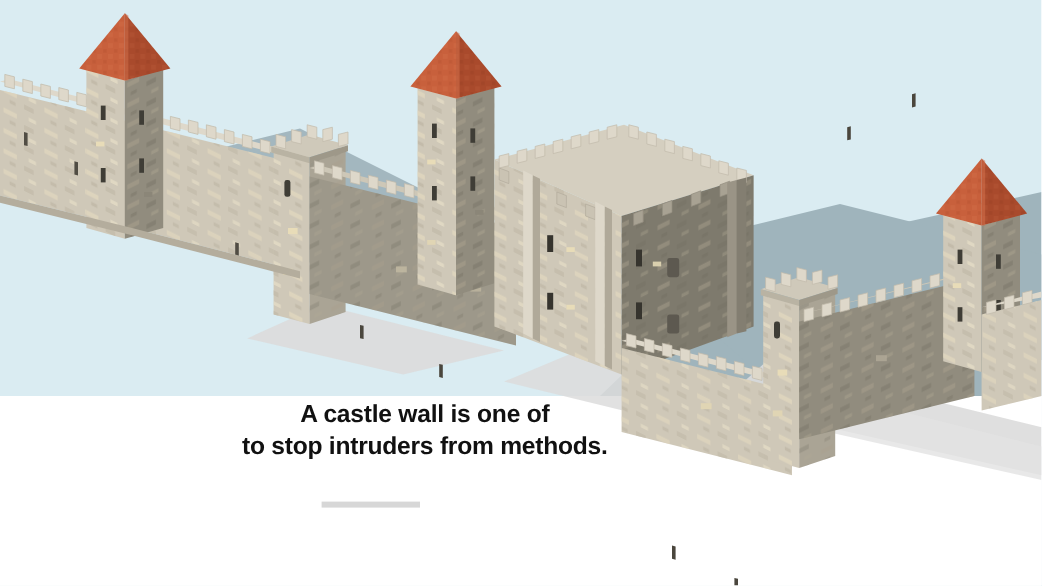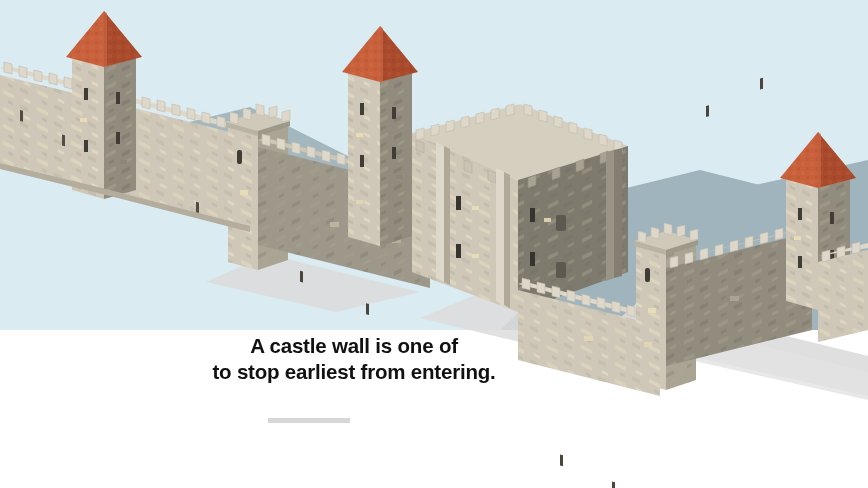--- a/index.html
+++ b/index.html
@@ -410,18 +410,18 @@
 
     <g>
       <polygon points="0,163 110,190 110,196 0,169" fill="#b4ad9d"></polygon>
       <polygon points="110,190 250,226 250,232 110,196" fill="#b4ad9d"></polygon>
     </g>
 
   </svg>
 
   <div id="caption">
     <span class="cap-line">A castle wall is one of</span>
-    <span class="cap-line">to stop earliest from entering.</span>
+    <span class="cap-line">to stop intruders from methods.</span>
   </div>
 
   <div id="divider"></div>
 
 </div>
 
 </body></html>

